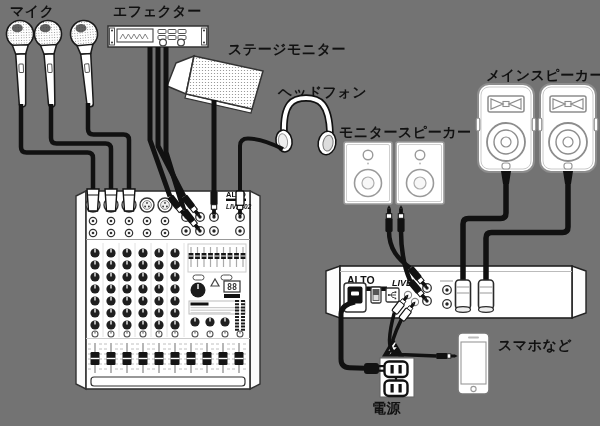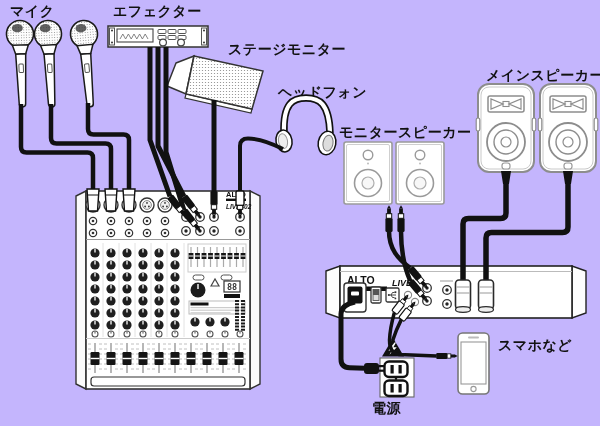--- a/index.html
+++ b/index.html
@@ -1,16 +1,16 @@
 <!DOCTYPE html>
 <html><head>
 <meta charset="utf-8">
 <style>
   html,body{margin:0;padding:0;background:#fff;}
-  .stage{position:relative;width:600px;height:426px;background:#c4b5fd;overflow:hidden;
+  .stage{position:relative;width:600px;height:426px;background:#737373;overflow:hidden;
          font-family:"Liberation Sans","DejaVu Sans",sans-serif;}
   svg text.jlabel{font-family:"Liberation Sans","DejaVu Sans",sans-serif;
          font-weight:700;font-size:14px;fill:#111;letter-spacing:.5px;}
   svg text.brand{font-family:"Liberation Sans","DejaVu Sans",sans-serif;font-weight:800;fill:#111;}
   svg text.model{font-family:"Liberation Sans","DejaVu Sans",sans-serif;font-weight:800;font-style:italic;fill:#111;}
   svg text.seg{font-family:"DejaVu Sans Mono","Liberation Mono",monospace;font-weight:700;fill:#333;}
 </style>
 </head>
 <body>
 

